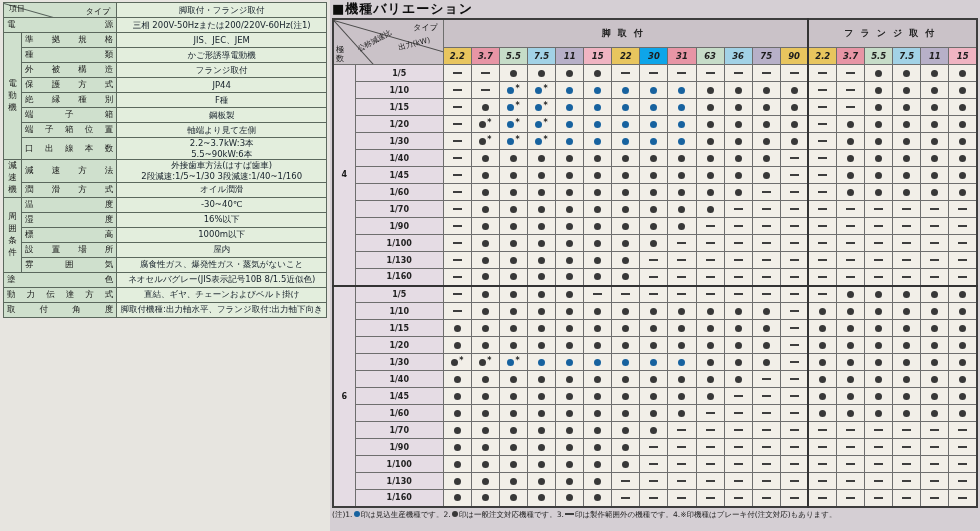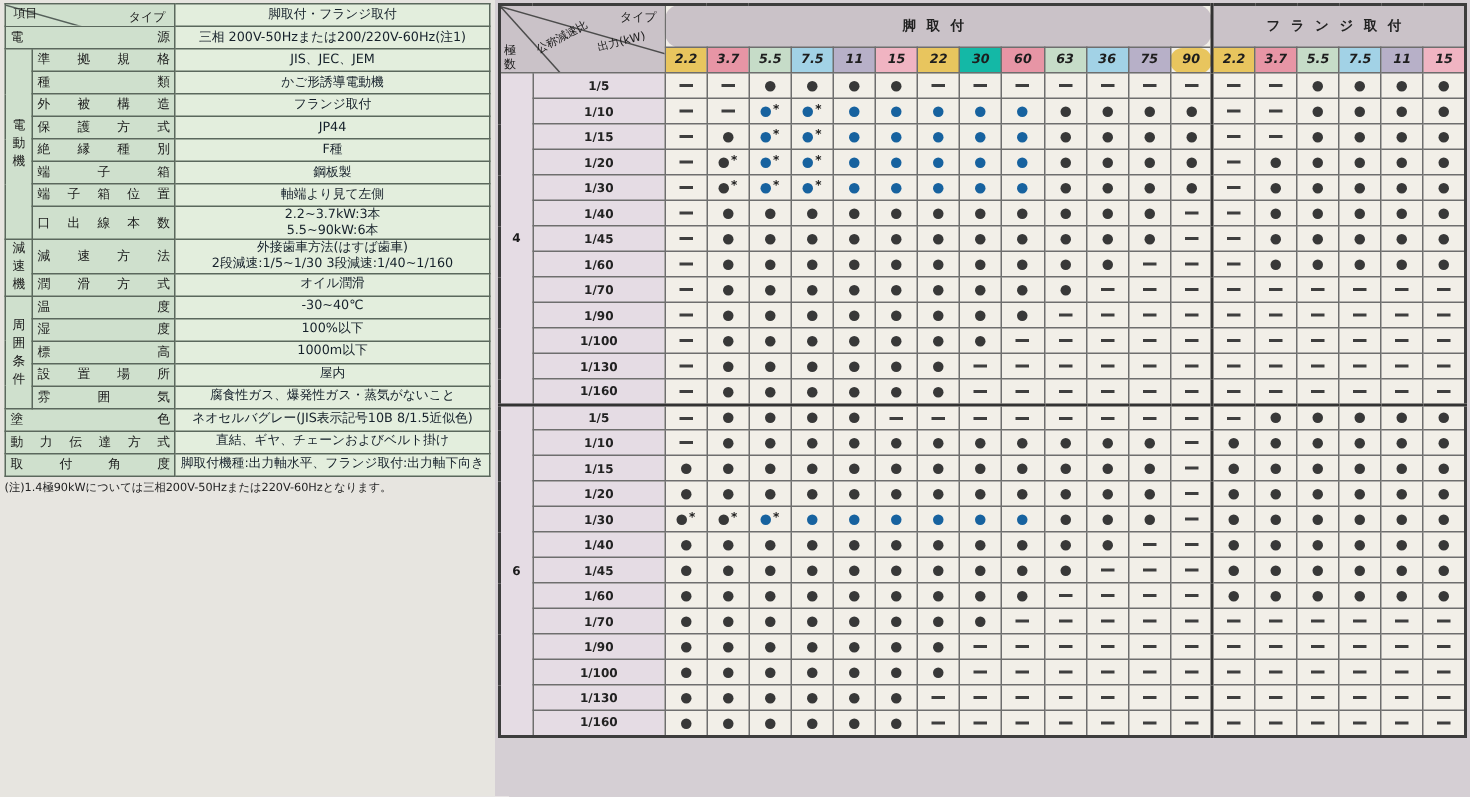--- a/index.html
+++ b/index.html
@@ -27,21 +27,21 @@
 
   
   table.var{border-collapse:collapse;width:646px;border:2px solid #3d3d3d;table-layout:fixed;background:#f2efe8;}
   table.var td{border:1px solid #6e6e6e;text-align:center;vertical-align:middle;padding:0;font-size:8px;}
   table.var thead td.grp{background:#cac2c8;font-weight:bold;font-size:9px;letter-spacing:7px;height:27px;color:#222;}
   table.var thead td.out{height:16px;font-weight:bold;font-style:italic;font-size:8.5px;color:#1d1d1d;}
   table.var tbody tr{height:17px;}
   td.pole{background:#e5dce4;font-size:9.5px;font-weight:bold;}
   td.ratio{background:#e5dce4;font-weight:bold;font-size:8px;color:#222;}
   td.cell{background:#f2efe8;}
-  .sep-r{border-right:2px solid #333 !important;border-radius:11px;}
+  .sep-r{border-right:2px solid #333 !important;}
   .sec-top td{border-top:2px solid #333 !important;}
   .vcorner{background:#cac2c8;position:relative;overflow:hidden;}
   .dk,.db{display:inline-block;width:7px;height:7px;border-radius:50%;vertical-align:middle;}
   .dash{display:inline-block;width:9px;height:2px;vertical-align:middle;}
   .ast{font-size:8px;vertical-align:top;line-height:6px;color:#222;margin-left:1px;font-weight:bold;}
   .var-legend{font-size:7.5px;margin-top:2px;color:#1d1d1d;white-space:nowrap;}
   .var-legend .dk,.var-legend .db{width:6px;height:6px;margin:0 1px;}
   .var-legend .dash{margin:0 1px;}
   .rot{position:absolute;font-size:7.5px;white-space:nowrap;}
 </style>
@@ -220,21 +220,21 @@
             </td>
             <td class="val">-30~40℃</td>
           </tr>
           <tr>
             <td class="lbl">
               <div class="just">
                 <span>湿</span>
                 <span>度</span>
               </div>
             </td>
-            <td class="val">100%以下</td>
+            <td class="val">16%以下</td>
           </tr>
           <tr>
             <td class="lbl">
               <div class="just">
                 <span>標</span>
                 <span>高</span>
               </div>
             </td>
             <td class="val">1000m以下</td>
           </tr>
@@ -287,24 +287,24 @@
                 <span>取</span>
                 <span>付</span>
                 <span>角</span>
                 <span>度</span>
               </div>
             </td>
             <td class="val">脚取付機種:出力軸水平、フランジ取付:出力軸下向き</td>
           </tr>
         </tbody>
     </table>
-    <div class="spec-foot">(注)1.4極90kWについては三相200V-50Hzまたは220V-60Hzとなります。</div>
   </div>
 
   <div class="panel" style="left:332px;top:2px;width:646px;">
+    <div class="doc-title">■機種バリエーション</div>
     <table class="var">
       <colgroup id="var-cols">
           <col style="width: 22px;">
           <col style="width: 88px;">
           <col style="width: 28px;">
           <col style="width: 28px;">
           <col style="width: 28px;">
           <col style="width: 28px;">
           <col style="width: 28px;">
           <col style="width: 28px;">
@@ -337,22 +337,22 @@
             <td class="grp" colspan="6">フランジ取付</td>
           </tr>
         <tr id="var-out-row">
             <td class="out" style="background: rgb(232, 197, 94);">2.2</td>
             <td class="out" style="background: rgb(231, 149, 165);">3.7</td>
             <td class="out" style="background: rgb(198, 220, 200);">5.5</td>
             <td class="out" style="background: rgb(162, 210, 230);">7.5</td>
             <td class="out" style="background: rgb(183, 176, 200);">11</td>
             <td class="out" style="background: rgb(240, 180, 194);">15</td>
             <td class="out" style="background: rgb(232, 197, 94);">22</td>
-            <td class="out" style="background: #14b8a6;">30</td>
-            <td class="out" style="background: rgb(231, 149, 165);">60</td>
+            <td class="out" style="background: #0ea5e9;">30</td>
+            <td class="out" style="background: rgb(231, 149, 165);">31</td>
             <td class="out" style="background: rgb(198, 220, 200);">63</td>
             <td class="out" style="background: rgb(162, 210, 230);">36</td>
             <td class="out" style="background: rgb(183, 176, 200);">75</td>
             <td class="out sep-r" style="background: rgb(232, 197, 94);">90</td>
             <td class="out" style="background: rgb(232, 197, 94);">2.2</td>
             <td class="out" style="background: rgb(231, 149, 165);">3.7</td>
             <td class="out" style="background: rgb(198, 220, 200);">5.5</td>
             <td class="out" style="background: rgb(162, 210, 230);">7.5</td>
             <td class="out" style="background: rgb(183, 176, 200);">11</td>
             <td class="out" style="background: rgb(240, 180, 194);">15</td>
@@ -928,14 +928,15 @@
             <td class="cell sep-r"><span class="dash" style="background: rgb(62, 62, 62);"></span></td>
             <td class="cell"><span class="dash" style="background: rgb(62, 62, 62);"></span></td>
             <td class="cell"><span class="dash" style="background: rgb(62, 62, 62);"></span></td>
             <td class="cell"><span class="dash" style="background: rgb(62, 62, 62);"></span></td>
             <td class="cell"><span class="dash" style="background: rgb(62, 62, 62);"></span></td>
             <td class="cell"><span class="dash" style="background: rgb(62, 62, 62);"></span></td>
             <td class="cell"><span class="dash" style="background: rgb(62, 62, 62);"></span></td>
           </tr>
         </tbody>
     </table>
+    <div class="var-legend" id="var-legend"><span>(注)1.</span><span class="db" style="background: rgb(23, 98, 159);"></span><span>印は見込生産機種です。2.</span><span class="dk" style="background: rgb(56, 56, 56);"></span><span>印は一般注文対応機種です。3.</span><span class="dash" style="background: rgb(62, 62, 62);"></span><span>印は製作範囲外の機種です。4.※印機種はブレーキ付(注文対応)もあります。</span></div>
   </div>
 </div>
 
 </body></html>

